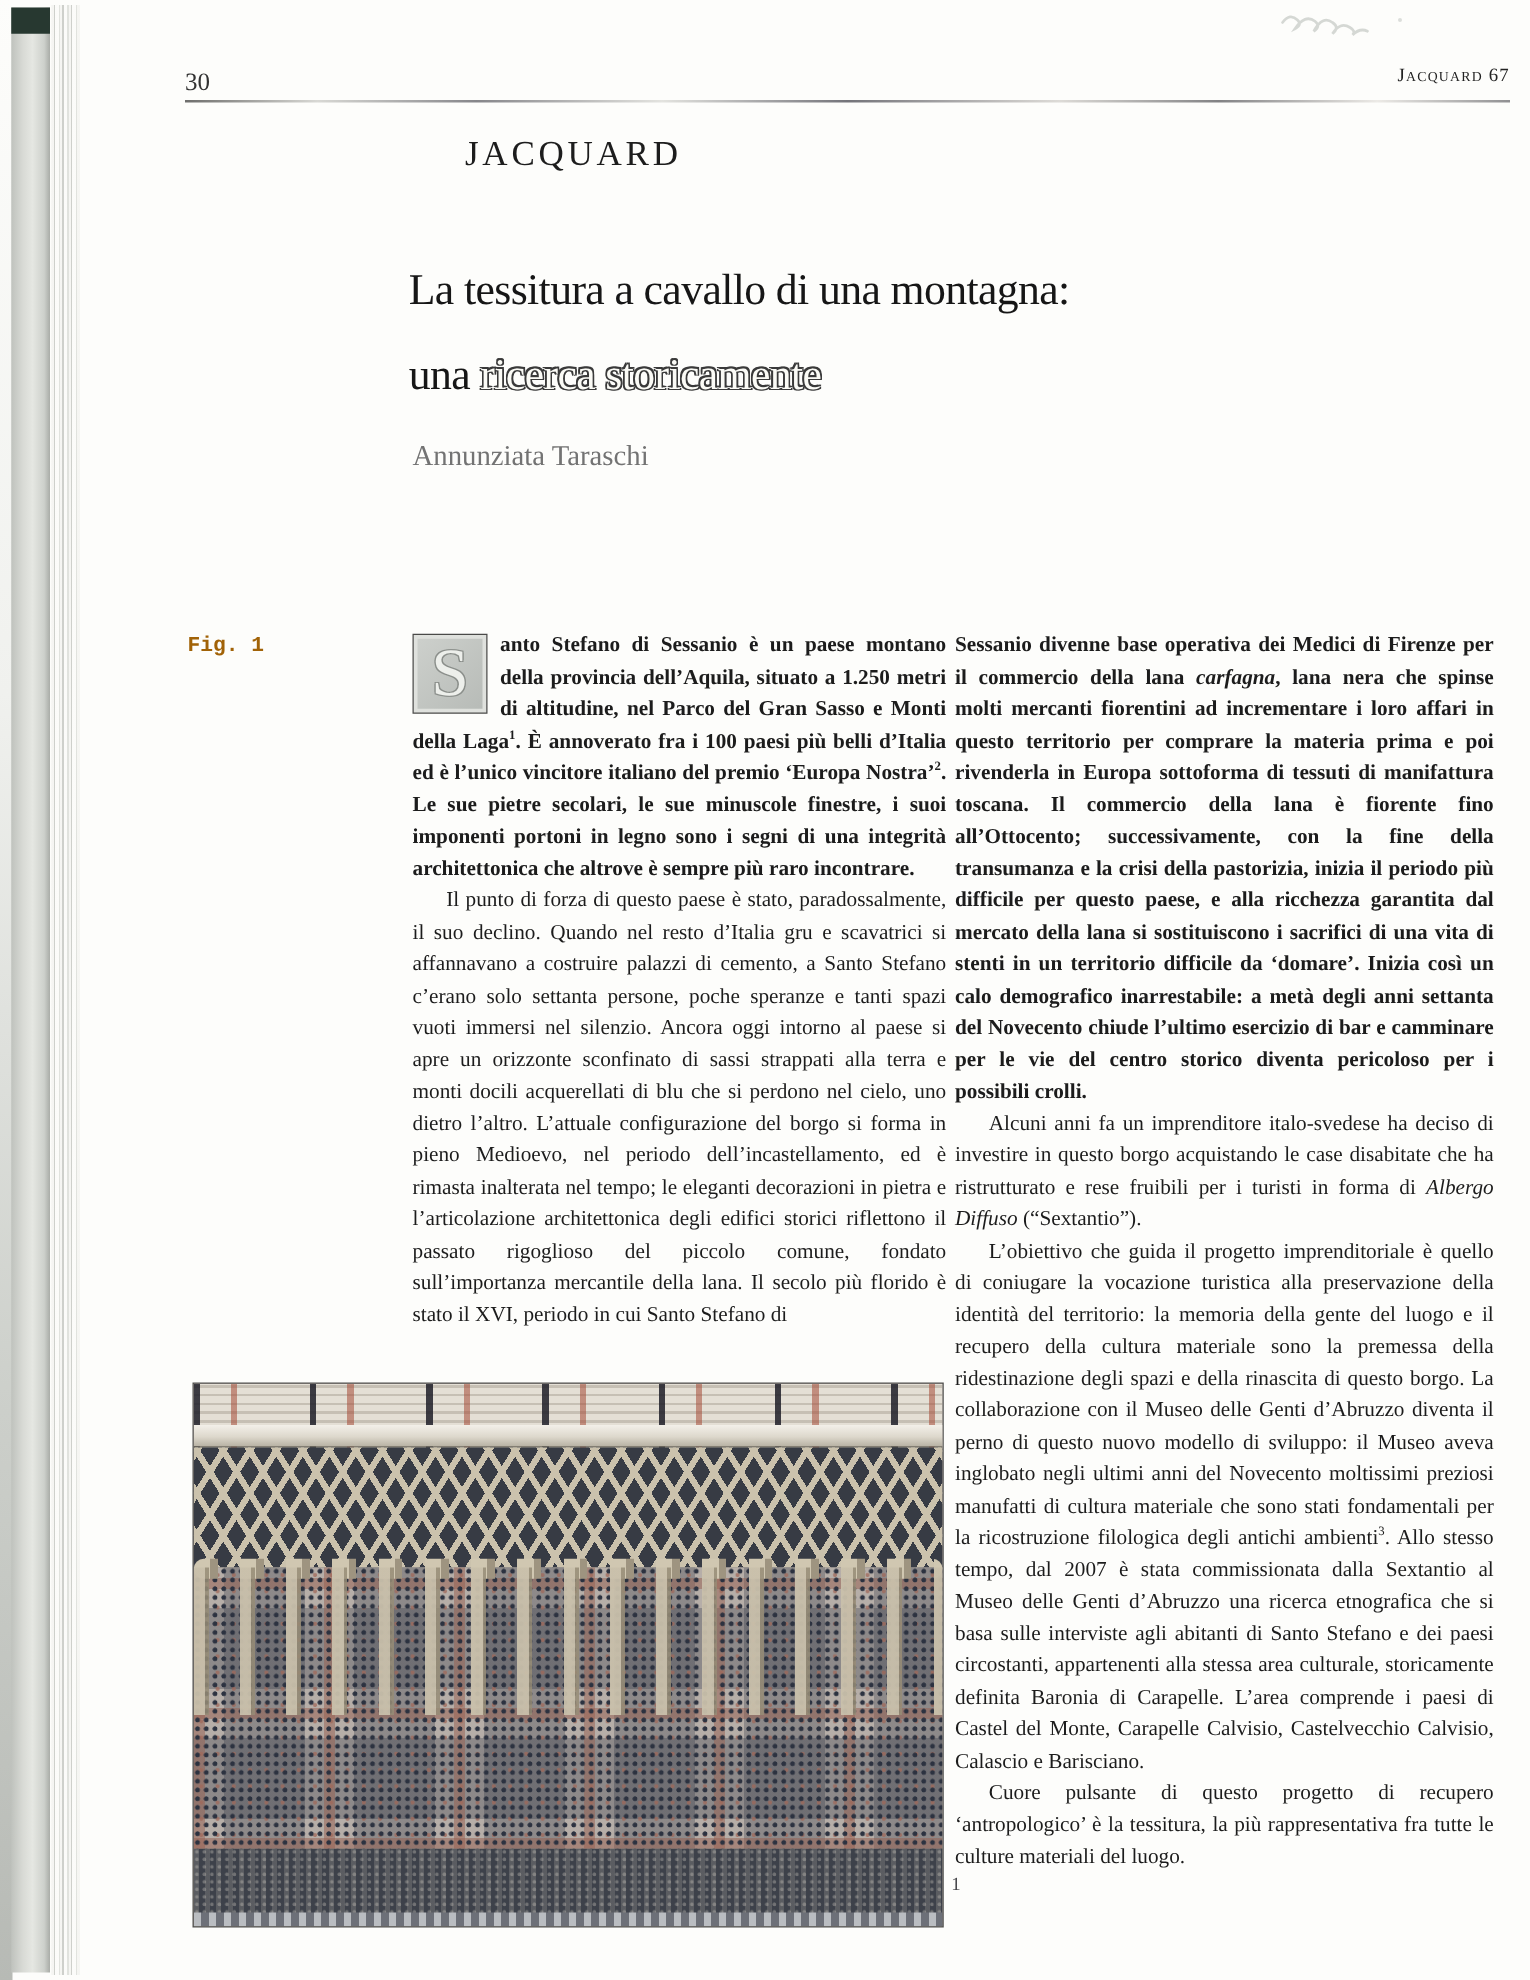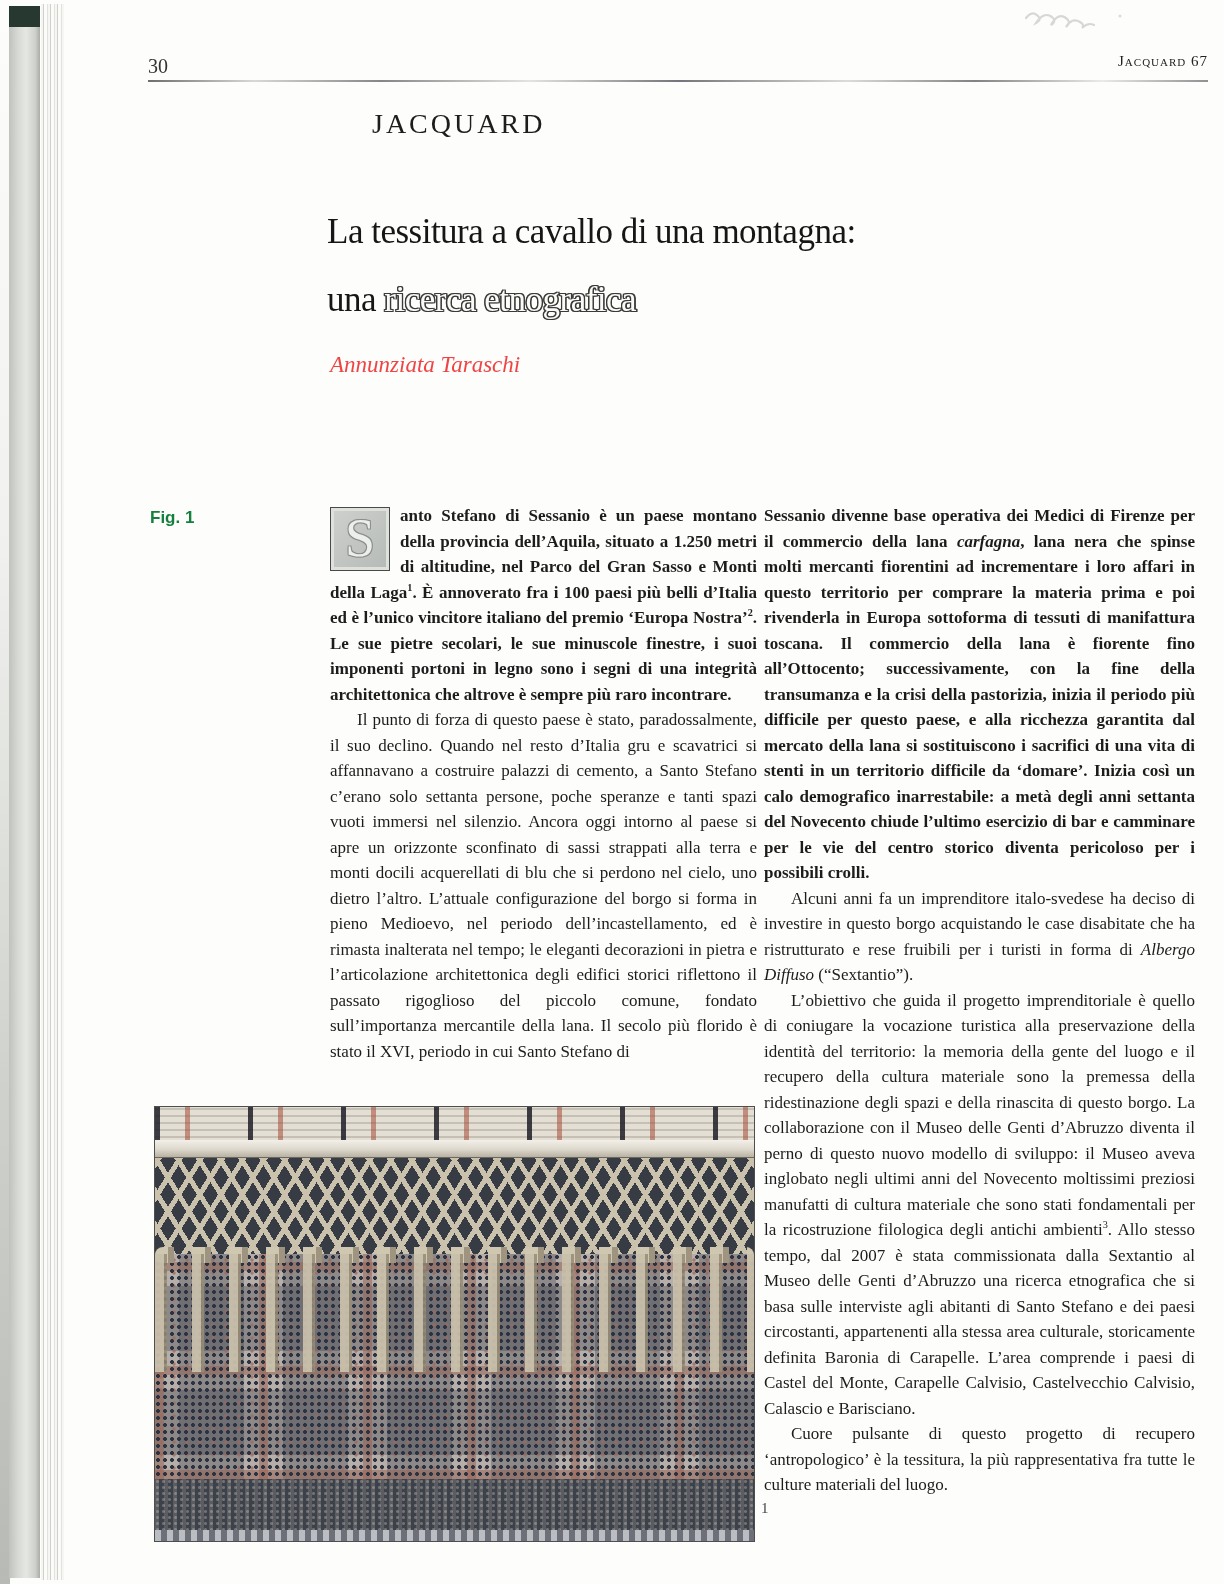--- a/index.html
+++ b/index.html
@@ -24,21 +24,21 @@
      background:linear-gradient(90deg,#6e6e6c 0%,#d8d8d4 10%,#86868a 22%,#e3e3df 36%,#74747a 50%,#dddbd7 66%,#828284 78%,#eceae6 90%,#909092 100%);}
   .smudge{position:absolute;left:1020px;top:2px;width:110px;height:30px;opacity:.55;}
 
   
   .section{position:absolute;left:329px;top:108px;font-size:28px;letter-spacing:3px;color:#1d1d1d;margin-left:43px;}
   .title{position:absolute;left:327px;top:198px;font-size:35px;line-height:68px;
      color:#161616;letter-spacing:-0.5px;white-space:nowrap;}
   .outlined{color:#fbfbf6;
      text-shadow:-1.3px -1.3px 0 #3a3a3a,1.3px -1.3px 0 #3a3a3a,-1.3px 1.3px 0 #3a3a3a,
        1.3px 1.3px 0 #3a3a3a,0 -1.3px 0 #3a3a3a,0 1.3px 0 #3a3a3a,-1.3px 0 0 #3a3a3a,1.3px 0 0 #3a3a3a;}
-  .author{position:absolute;left:330px;top:352px;font-style:italic;font-size:23px;color:#ef4444;}
+  .author{position:absolute;left:330px;top:352px;font-size:23px;color:#737373;}
 
   
   .figcap{position:absolute;left:150px;top:503px;width:188px;font-size:17px;line-height:29px;color:#262626;}
   .figlabel{font-family:"Liberation Sans",sans-serif;font-weight:bold;font-size:17px;margin-bottom:5px;}
   .figcap p{margin:0;}
 
   
   .col{position:absolute;top:503px;font-size:17px;line-height:25.5px;text-align:justify;color:#1c1c1c;}
   #col1{left:330px;width:427px;}
   #col2{left:764px;width:431px;}
@@ -105,26 +105,26 @@
     <circle cx="100" cy="14" r="1.6" fill="#c2c6c2"></circle>
   </svg>
 
   <div class="folio">30</div>
   <div class="runhead">Jacquard 67</div>
   <div class="headrule"></div>
 
   <div class="section">JACQUARD</div>
   <div class="title">
     <div>La tessitura a cavallo di una montagna:</div>
-    <div><span>una </span><span class="outlined">ricerca etnografica</span></div>
+    <div><span>una </span><span class="outlined">ricerca storicamente</span></div>
   </div>
   <div class="author">Annunziata Taraschi</div>
 
   <div class="figcap">
-    <div class="figlabel" style="color: #15803d;">Fig. 1</div>
+    <div class="figlabel" style="color: #a16207; font-family: Liberation Mono, monospace;">Fig. 1</div>
   </div>
 
   <div class="col" id="col1">
     <div class="dropcap">S</div>
     <div style="display:contents"><p><span>anto Stefano di Sessanio è un paese montano della provincia dell’Aquila, situato a 1.250 metri di altitudine, nel Parco del Gran Sasso e Monti della Laga</span><sup>1</sup><span>. È annoverato fra i 100 paesi più belli d’Italia ed è l’unico vincitore italiano del premio ‘Europa Nostra’</span><sup>2</sup><span>. Le sue pietre secolari, le sue minuscole finestre, i suoi imponenti portoni in legno sono i segni di una integrità architettonica che altrove è sempre più raro incontrare.</span></p><p><span>Il punto di forza di questo paese è stato, paradossalmente, il suo declino. Quando nel resto d’Italia gru e scavatrici si affannavano a costruire palazzi di cemento, a Santo Stefano c’erano solo settanta persone, poche speranze e tanti spazi vuoti immersi nel silenzio. Ancora oggi intorno al paese si apre un orizzonte sconfinato di sassi strappati alla terra e monti docili acquerellati di blu che si perdono nel cielo, uno dietro l’altro. L’attuale configurazione del borgo si forma in pieno Medioevo, nel periodo dell’incastellamento, ed è rimasta inalterata nel tempo; le eleganti decorazioni in pietra e l’articolazione architettonica degli edifici storici riflettono il passato rigoglioso del piccolo comune, fondato sull’importanza mercantile della lana. Il secolo più florido è stato il XVI, periodo in cui Santo Stefano di</span></p></div>
   </div>
   <div class="col" id="col2">
     <div style="display:contents"><p><span>Sessanio divenne base operativa dei Medici di Firenze per il commercio della lana </span><i>carfagna</i><span>, lana nera che spinse molti mercanti fiorentini ad incrementare i loro affari in questo territorio per comprare la materia prima e poi rivenderla in Europa sottoforma di tessuti di manifattura toscana. Il commercio della lana è fiorente fino all’Ottocento; successivamente, con la fine della transumanza e la crisi della pastorizia, inizia il periodo più difficile per questo paese, e alla ricchezza garantita dal mercato della lana si sostituiscono i sacrifici di una vita di stenti in un territorio difficile da ‘domare’. Inizia così un calo demografico inarrestabile: a metà degli anni settanta del Novecento chiude l’ultimo esercizio di bar e camminare per le vie del centro storico diventa pericoloso per i possibili crolli.</span></p><p><span>Alcuni anni fa un imprenditore italo-svedese ha deciso di investire in questo borgo acquistando le case disabitate che ha ristrutturato e rese fruibili per i turisti in forma di </span><i>Albergo Diffuso</i><span> (“Sextantio”).</span></p><p><span>L’obiettivo che guida il progetto imprenditoriale è quello di coniugare la vocazione turistica alla preservazione della identità del territorio: la memoria della gente del luogo e il recupero della cultura materiale sono la premessa della ridestinazione degli spazi e della rinascita di questo borgo. La collaborazione con il Museo delle Genti d’Abruzzo diventa il perno di questo nuovo modello di sviluppo: il Museo aveva inglobato negli ultimi anni del Novecento moltissimi preziosi manufatti di cultura materiale che sono stati fondamentali per la ricostruzione filologica degli antichi ambienti</span><sup>3</sup><span>. Allo stesso tempo, dal 2007 è stata commissionata dalla Sextantio al Museo delle Genti d’Abruzzo una ricerca etnografica che si basa sulle interviste agli abitanti di Santo Stefano e dei paesi circostanti, appartenenti alla stessa area culturale, storicamente definita Baronia di Carapelle. L’area comprende i paesi di Castel del Monte, Carapelle Calvisio, Castelvecchio Calvisio, Calascio e Barisciano.</span></p><p><span>Cuore pulsante di questo progetto di recupero ‘antropologico’ è la tessitura, la più rappresentativa fra tutte le culture materiali del luogo.</span></p></div>
   </div>
 

